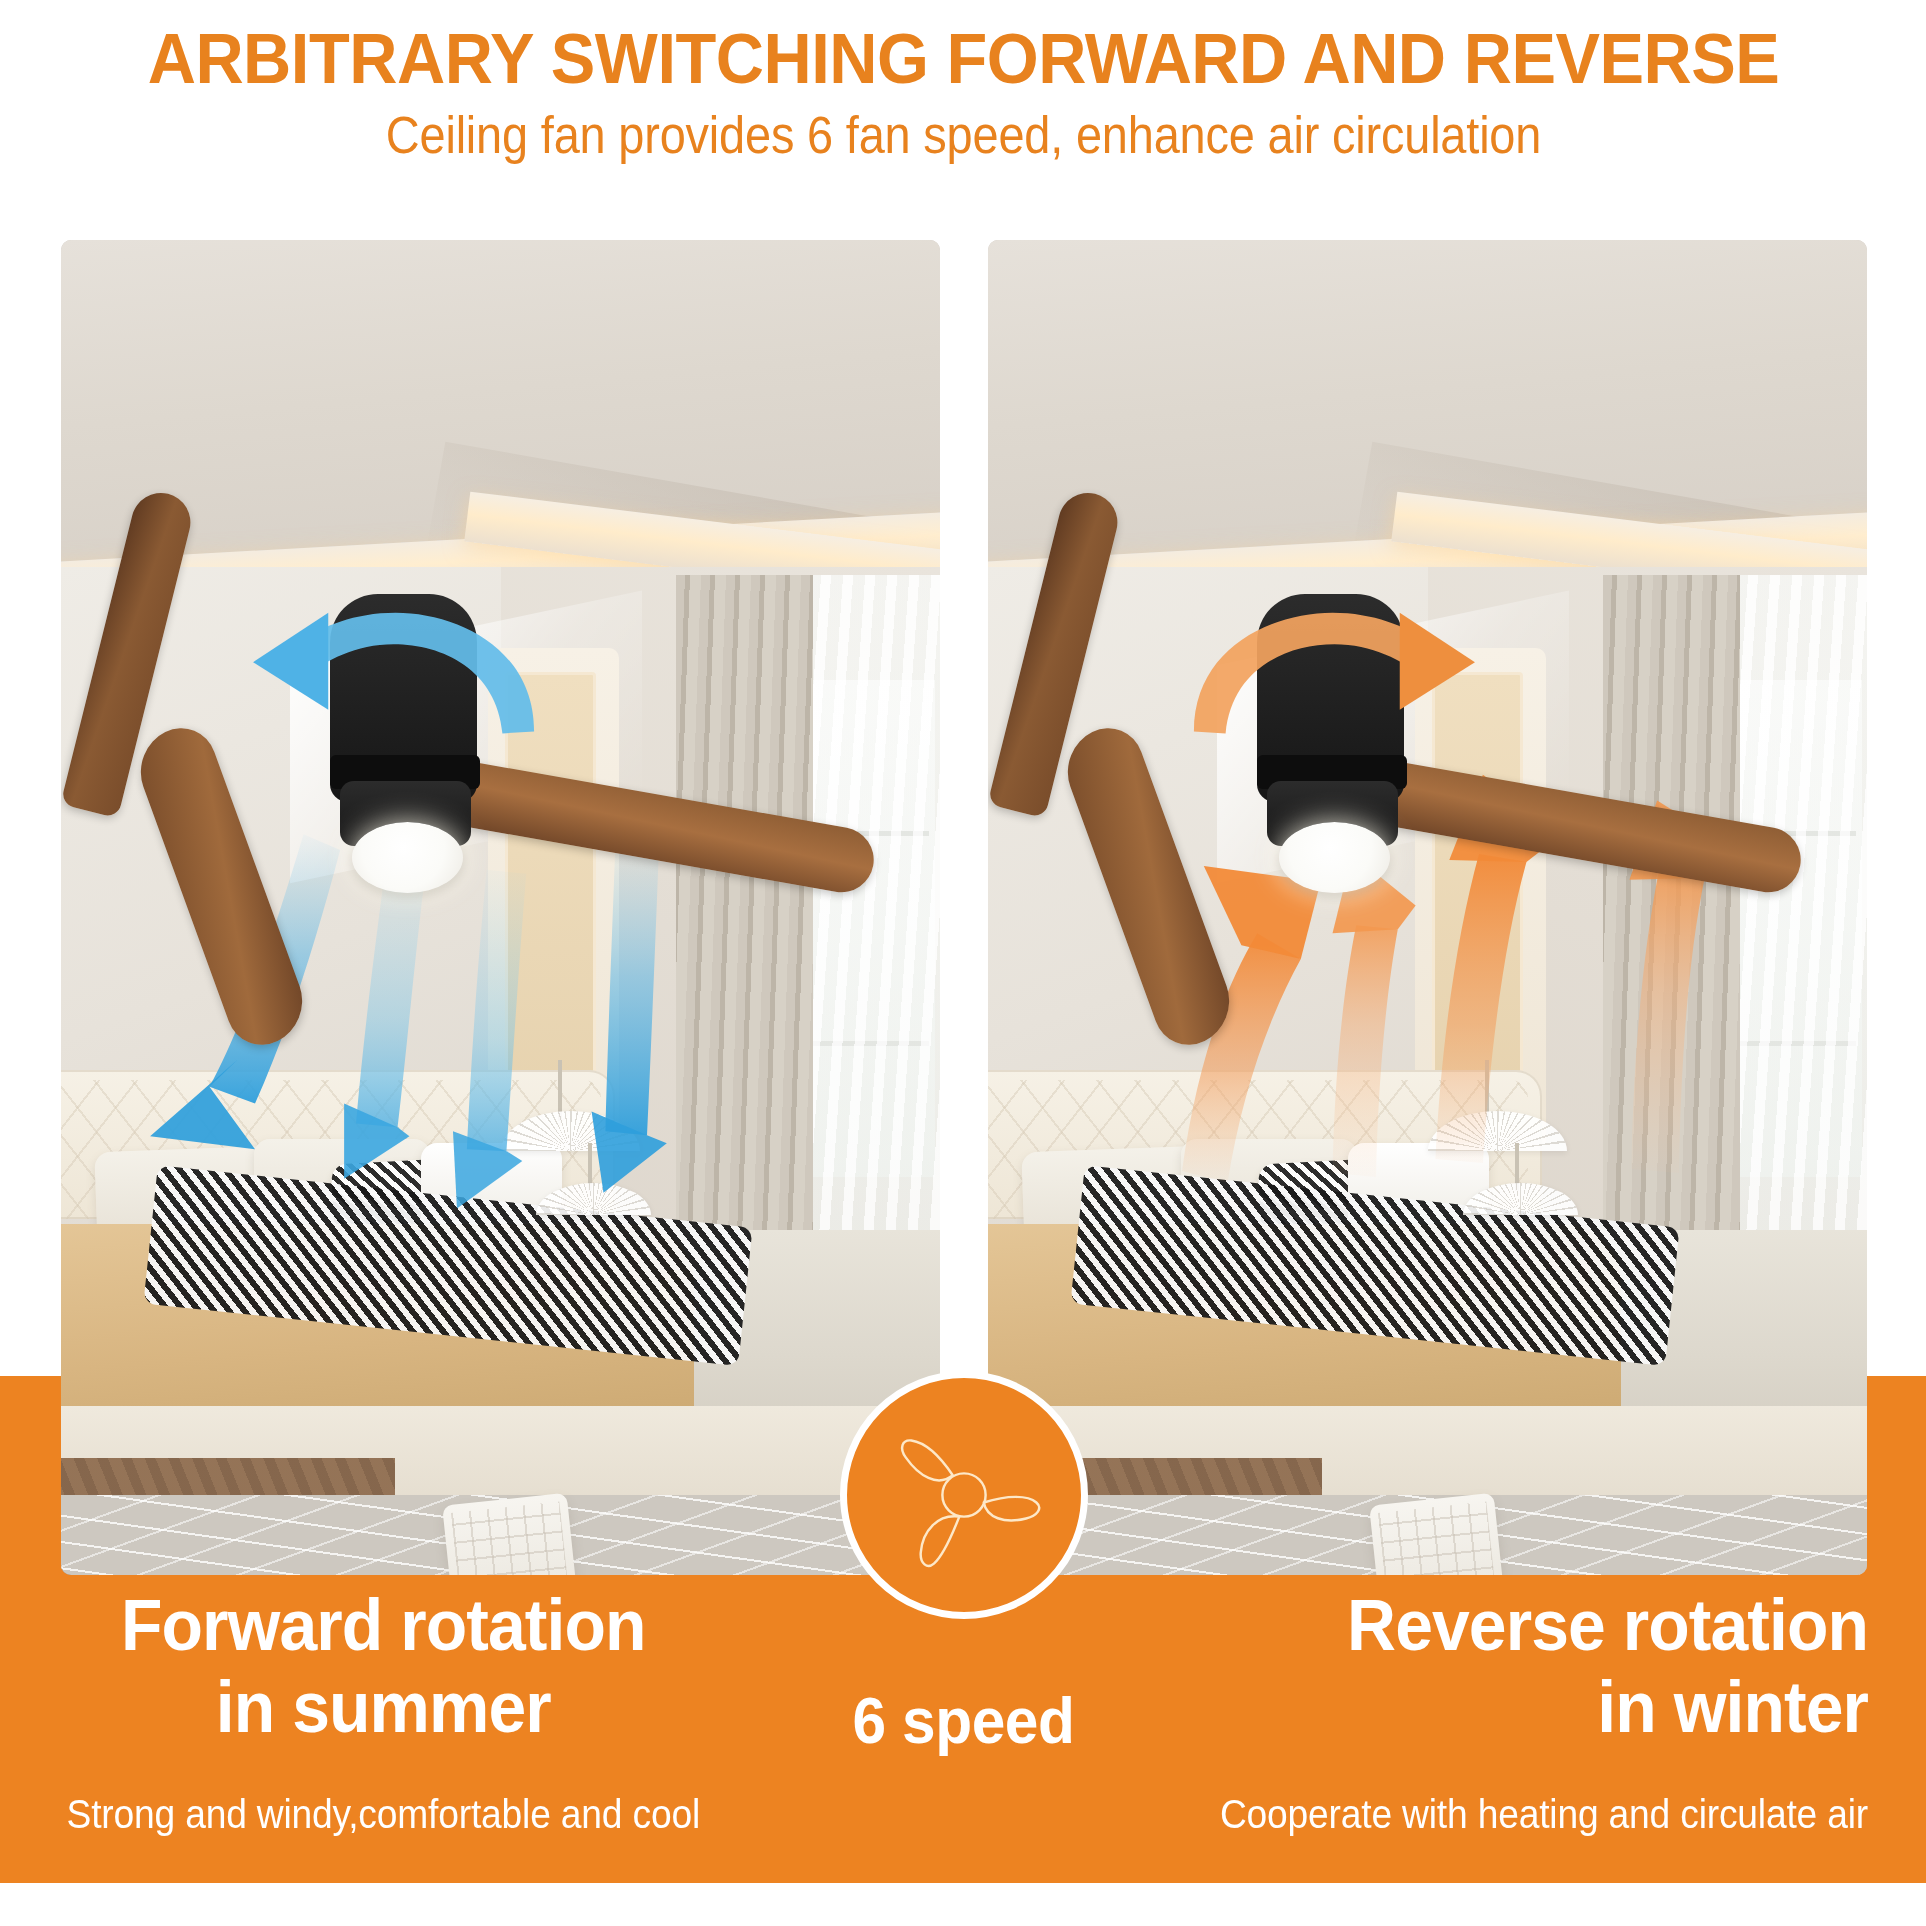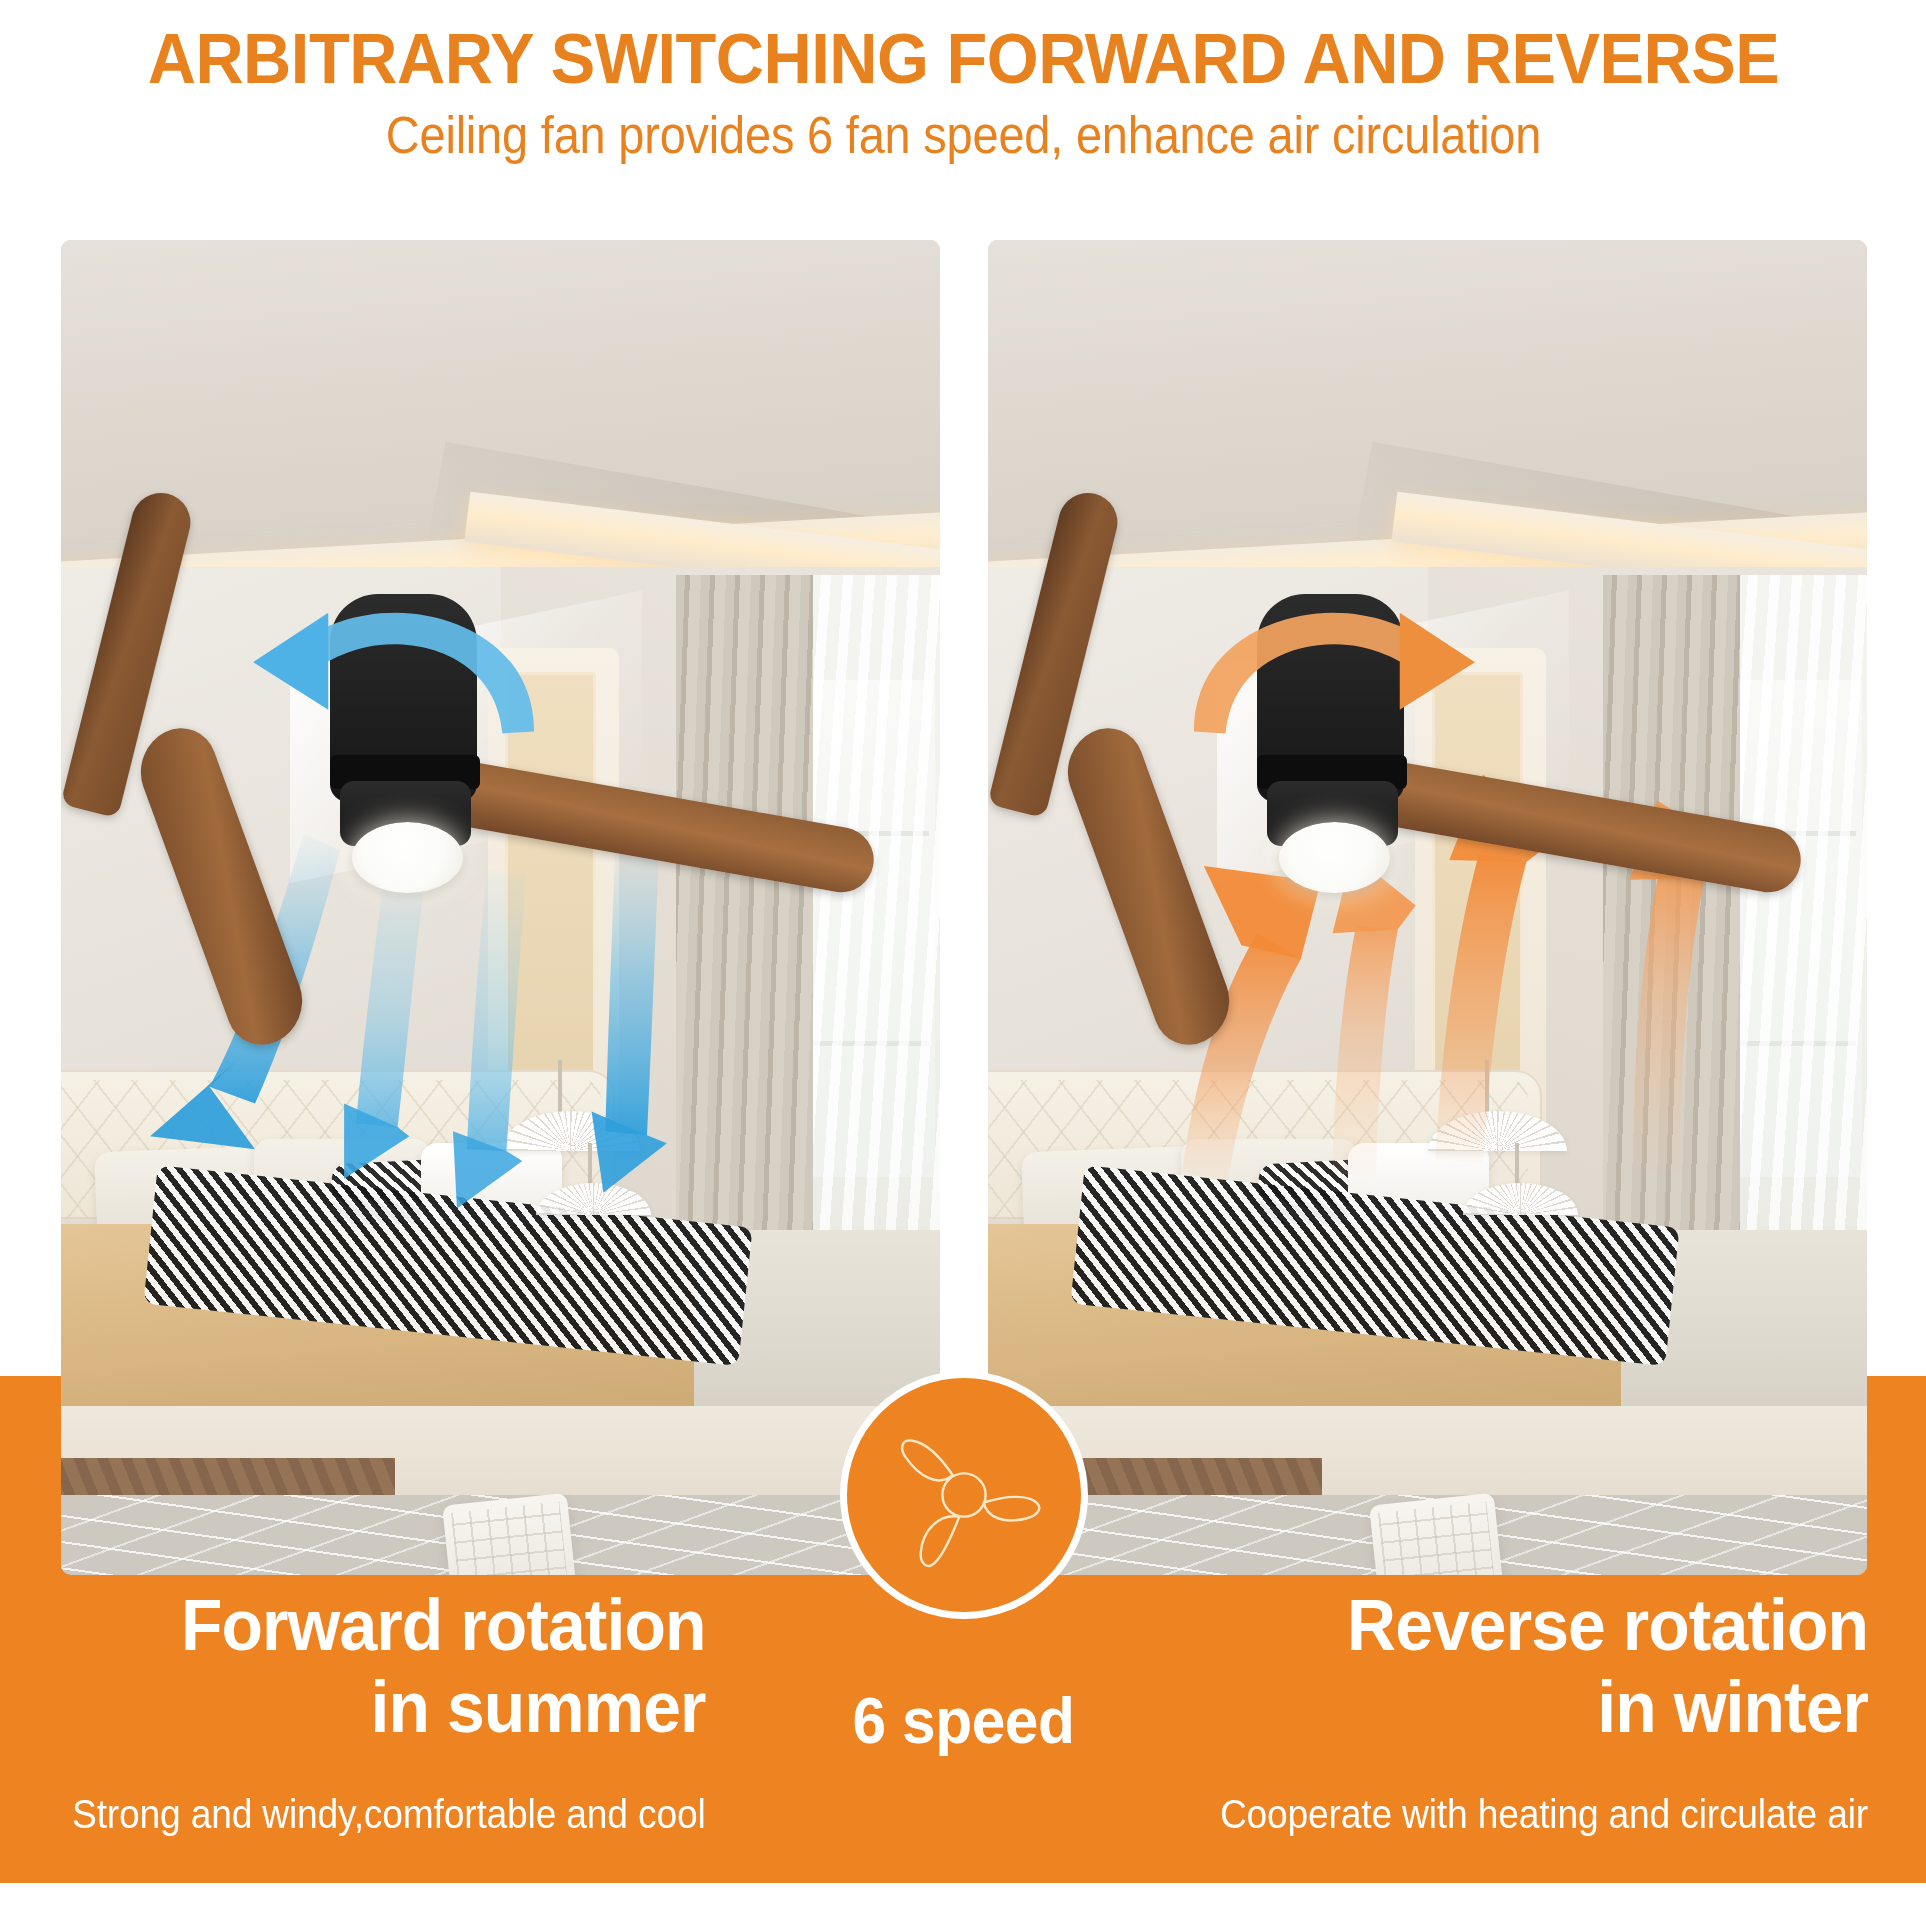--- a/index.html
+++ b/index.html
@@ -209,21 +209,21 @@
   }
 
   
   .rot-arrow { position:absolute; width:327px; height:188px; }
 
   
   .flow { position:absolute; width:100%; height:100%; left:0; top:0; pointer-events:none; }
 
   
   .cap-block { position:absolute; color:#ffffff; }
-  #cap-left  { left:61px;  top:1584px; width:693px; text-align:right; }
+  #cap-left  { left:61px;  top:1584px; width:693px; text-align:center; }
   #cap-right { right:59px; top:1584px; width:752px; text-align:right; }
   .cap-title {
     font-family:"Liberation Sans", sans-serif; font-weight:bold;
     font-size:73px; line-height:1.12; letter-spacing:-1px;
     transform:scaleX(0.93); transform-origin:left top; white-space:nowrap;
   }
   #cap-right .cap-title { transform-origin:right top; }
   .cap-sub {
     margin-top:44px; font-family:"Liberation Sans", sans-serif;
     font-weight:normal; font-size:40px; letter-spacing:-0.2px;

